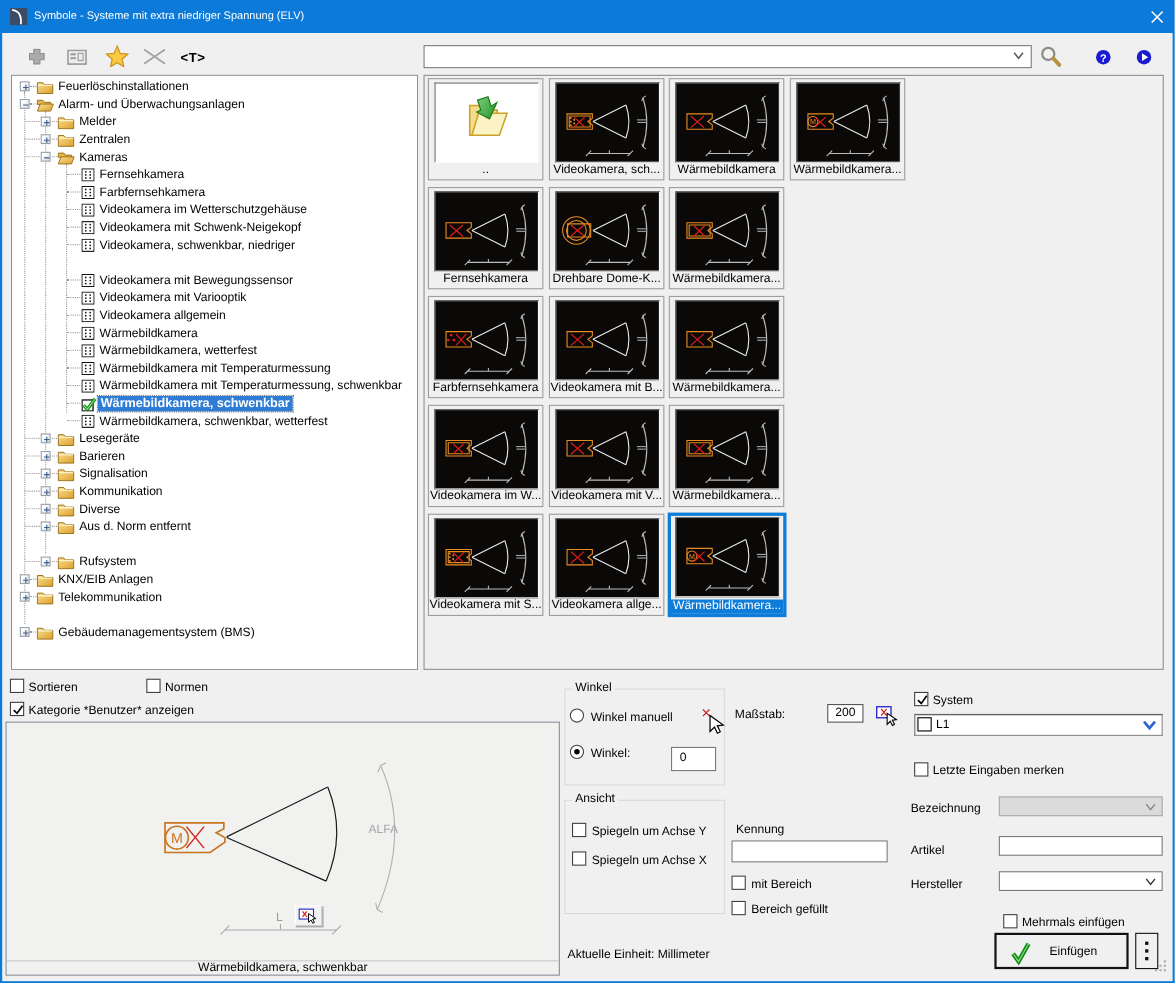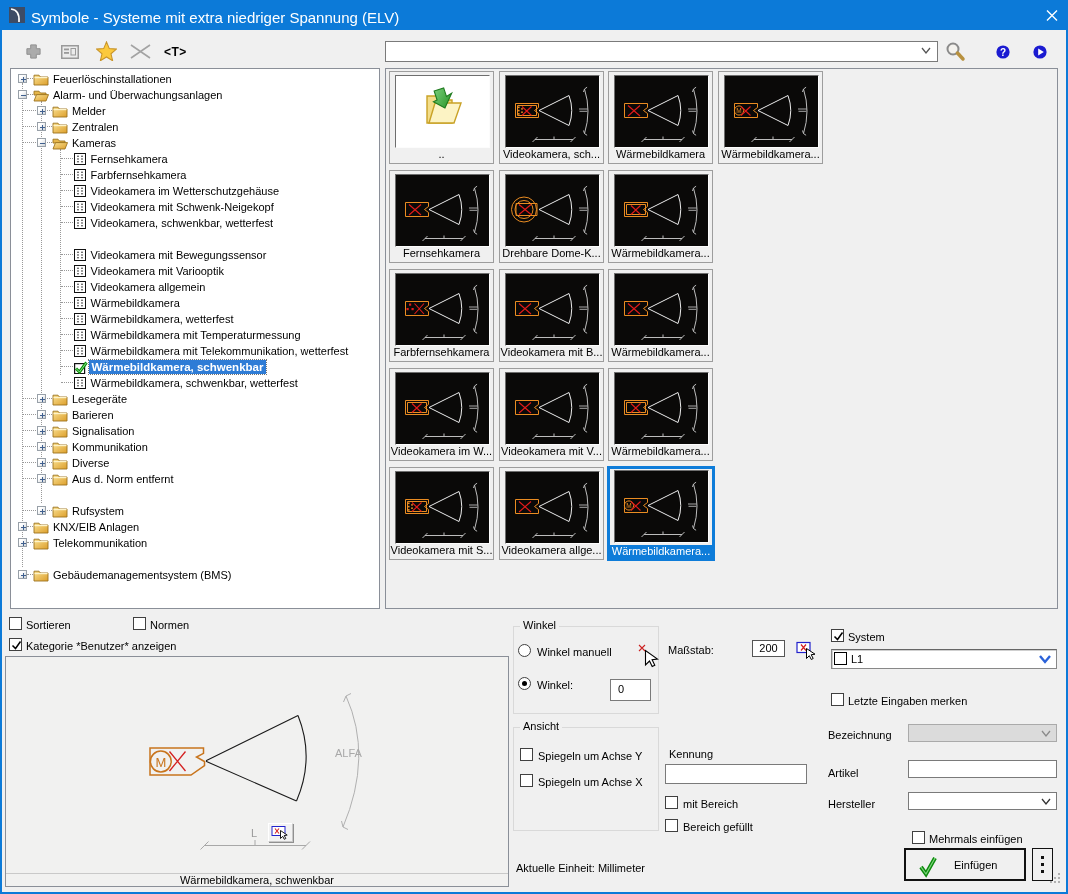--- a/index.html
+++ b/index.html
@@ -1,18 +1,18 @@
 <!DOCTYPE html>
 <html><head><meta charset="utf-8"><style>
 *{margin:0;padding:0;box-sizing:border-box}
 html,body{width:1068px;height:894px;overflow:hidden}
 body{font-family:"Liberation Sans",sans-serif;font-size:11px;background:#f0f0f0;position:relative;color:#000}
 .abs{position:absolute}
 .titlebar{position:absolute;left:0;top:0;width:1068px;height:30px;background:#0c7ad8}
-.title{position:absolute;left:31px;top:9px;color:#fff;font-size:15px;letter-spacing:0}
+.title{position:absolute;left:31px;top:9px;color:#fff;font-size:10px;letter-spacing:0}
 .frame-l{position:absolute;left:0;top:30px;width:2px;height:864px;background:#0c7ad8}
 .frame-r{position:absolute;left:1066px;top:30px;width:2px;height:864px;background:#0c7ad8}
 .frame-b{position:absolute;left:0;top:892px;width:1068px;height:2px;background:#0c7ad8}
 .panel{position:absolute;border:1px solid #8a8f98;background:#fff}
 .tree{left:10px;top:68px;width:370px;height:541px;overflow:hidden}
 .grid{left:385px;top:68px;width:673px;height:541px;background:#f0f0f0}
 .prev{left:5px;top:656px;width:504px;height:231px;background:#f1f1f0}
 .trow{position:absolute;height:16px;width:100%}
 .tl{position:absolute;top:1px;line-height:14px;font-size:11px;white-space:nowrap}
 .exp{position:absolute;top:3px;width:9px;height:9px;border:1px solid #98a0a8;background:linear-gradient(135deg,#fff 30%,#cfd4d8)}
@@ -225,21 +225,21 @@
           <rect x="0.5" y="0.5" width="11" height="11" fill="#fff" stroke="#111"></rect>
           <g fill="#111">
             <circle cx="4" cy="3.2" r="0.78"></circle>
             <circle cx="8" cy="3.2" r="0.78"></circle>
             <circle cx="4" cy="6" r="0.78"></circle>
             <circle cx="8" cy="6" r="0.78"></circle>
             <circle cx="4" cy="8.8" r="0.78"></circle>
             <circle cx="8" cy="8.8" r="0.78"></circle>
           </g>
         </svg></span>
-      <span class="tl" style="left:79.5px">Videokamera, schwenkbar, wetterfest</span>
+      <span class="tl" style="left:79.5px">Videokamera, schwenkbar, niedriger</span>
     </div>
 <div class="trow" style="top:178px">
       <div class="hd" style="left:50px;top:7px;width:12px"></div>
       <span class="abs" style="left:63px;top:2px"><svg width="12" height="12" viewBox="0 0 12 12">
           <rect x="0.5" y="0.5" width="11" height="11" fill="#fff" stroke="#111"></rect>
           <g fill="#111">
             <circle cx="4" cy="3.2" r="0.78"></circle>
             <circle cx="8" cy="3.2" r="0.78"></circle>
             <circle cx="4" cy="6" r="0.78"></circle>
             <circle cx="8" cy="6" r="0.78"></circle>
@@ -330,21 +330,21 @@
           <rect x="0.5" y="0.5" width="11" height="11" fill="#fff" stroke="#111"></rect>
           <g fill="#111">
             <circle cx="4" cy="3.2" r="0.78"></circle>
             <circle cx="8" cy="3.2" r="0.78"></circle>
             <circle cx="4" cy="6" r="0.78"></circle>
             <circle cx="8" cy="6" r="0.78"></circle>
             <circle cx="4" cy="8.8" r="0.78"></circle>
             <circle cx="8" cy="8.8" r="0.78"></circle>
           </g>
         </svg></span>
-      <span class="tl" style="left:79.5px">Wärmebildkamera mit Telekommunikation, wetterfest</span>
+      <span class="tl" style="left:79.5px">Wärmebildkamera mit Temperaturmessung, schwenkbar</span>
     </div>
 <div class="trow" style="top:290px">
       <div class="hd" style="left:50px;top:7px;width:12px"></div>
       <span class="abs" style="left:63px;top:2px"><svg width="14" height="13" viewBox="0 0 14 13">
           <rect x="0.6" y="2.6" width="10" height="10" fill="#fff" stroke="#111" stroke-width="1.2"></rect>
           <path d="M2,7.5 L5.5,11 L12.5,1.5" stroke="#0a900a" stroke-width="3" fill="none"></path>
           <path d="M2,7.5 L5.5,11 L12.5,1.5" stroke="#8ee08e" stroke-width="1" fill="none"></path>
         </svg></span>
       <span class="tl" style="left:77.5px;background:#2e7cd6;color:#fff;font-weight:bold;font-size:11.5px;padding:0 3px;outline:1px dotted rgba(0,0,0,0.55);">Wärmebildkamera, schwenkbar</span>
     </div>

